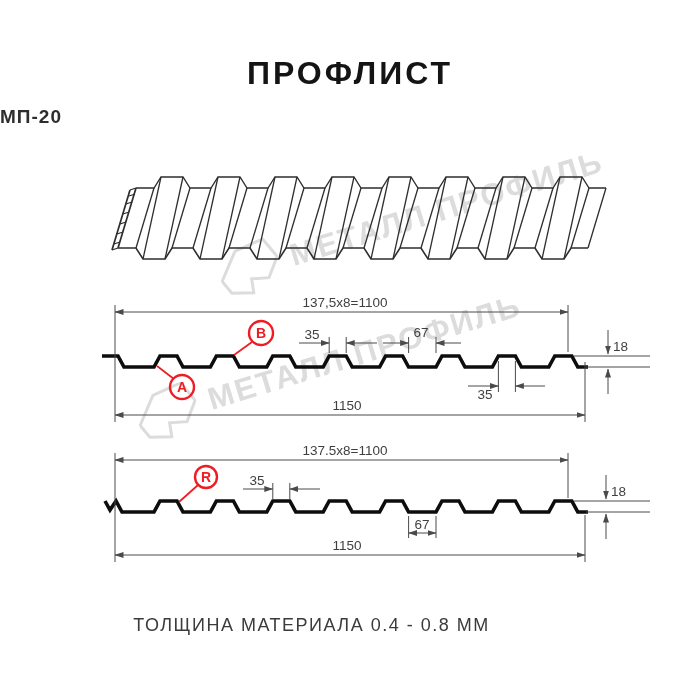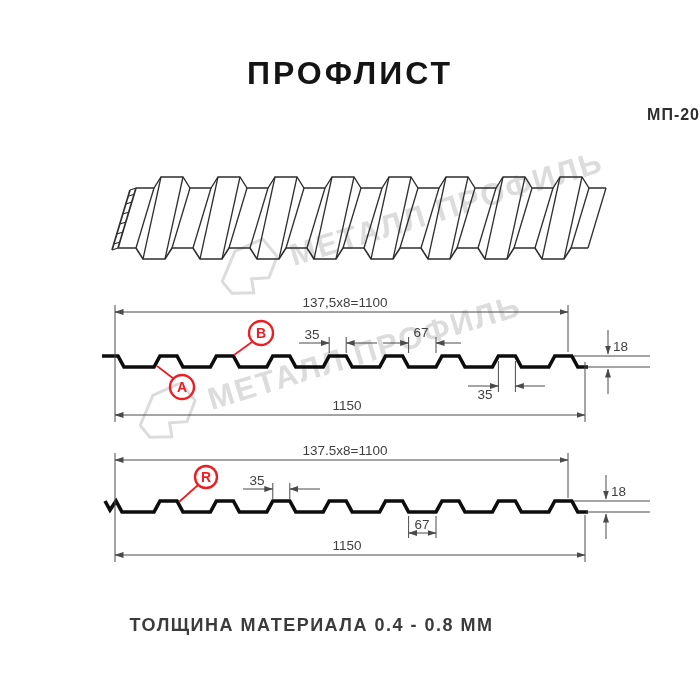--- a/index.html
+++ b/index.html
@@ -1,24 +1,24 @@
 <!DOCTYPE html>
 <html><head>
 <meta charset="utf-8">
 <style>
   html,body{margin:0;padding:0;}
   body{width:700px;height:700px;background:#ffffff;overflow:hidden;position:relative;
        font-family:"Liberation Sans", sans-serif;}
   .canvas{position:absolute;inset:0;width:700px;height:700px;}
   .page-title{position:absolute;left:0;top:55px;width:700px;text-align:center;
       font-size:32px;font-weight:bold;letter-spacing:3px;color:#141414;}
-  .page-subtitle{position:absolute;left:0;top:106px;width:700px;text-align:right;
-      font-size:16px;font-weight:bold;letter-spacing:1px;color:#2e2e2e;}
+  .page-subtitle{position:absolute;left:0;top:106px;width:700px;text-align:left;
+      font-size:19px;font-weight:bold;letter-spacing:1px;color:#2e2e2e;}
   .footer-note{position:absolute;left:0;top:615px;width:623px;text-align:center;
-      font-size:18px;font-weight:700;letter-spacing:1.5px;color:#3b3b3b;}
+      font-size:18px;font-weight:400;letter-spacing:1.5px;color:#3b3b3b;}
   .wm{position:absolute;display:flex;align-items:center;gap:12px;
       transform:rotate(-17deg);transform-origin:left center;
       color:#dcdcdc;font-weight:bold;font-size:31px;letter-spacing:2px;white-space:nowrap;z-index:0;}
   .wm svg{flex:0 0 auto;}
   .wm1{left:220px;top:252px;}
   .wm2{left:138px;top:396px;}
   svg.draw{position:absolute;left:0;top:0;z-index:1;}
   svg.draw text{font-family:"Liberation Sans", sans-serif;font-size:13.5px;fill:#3f3f3f;}
   svg.draw text.callout{font-size:14px;font-weight:bold;fill:#ee1d23;}
   .thin{stroke:#4a4a4a;stroke-width:1;fill:none;}

